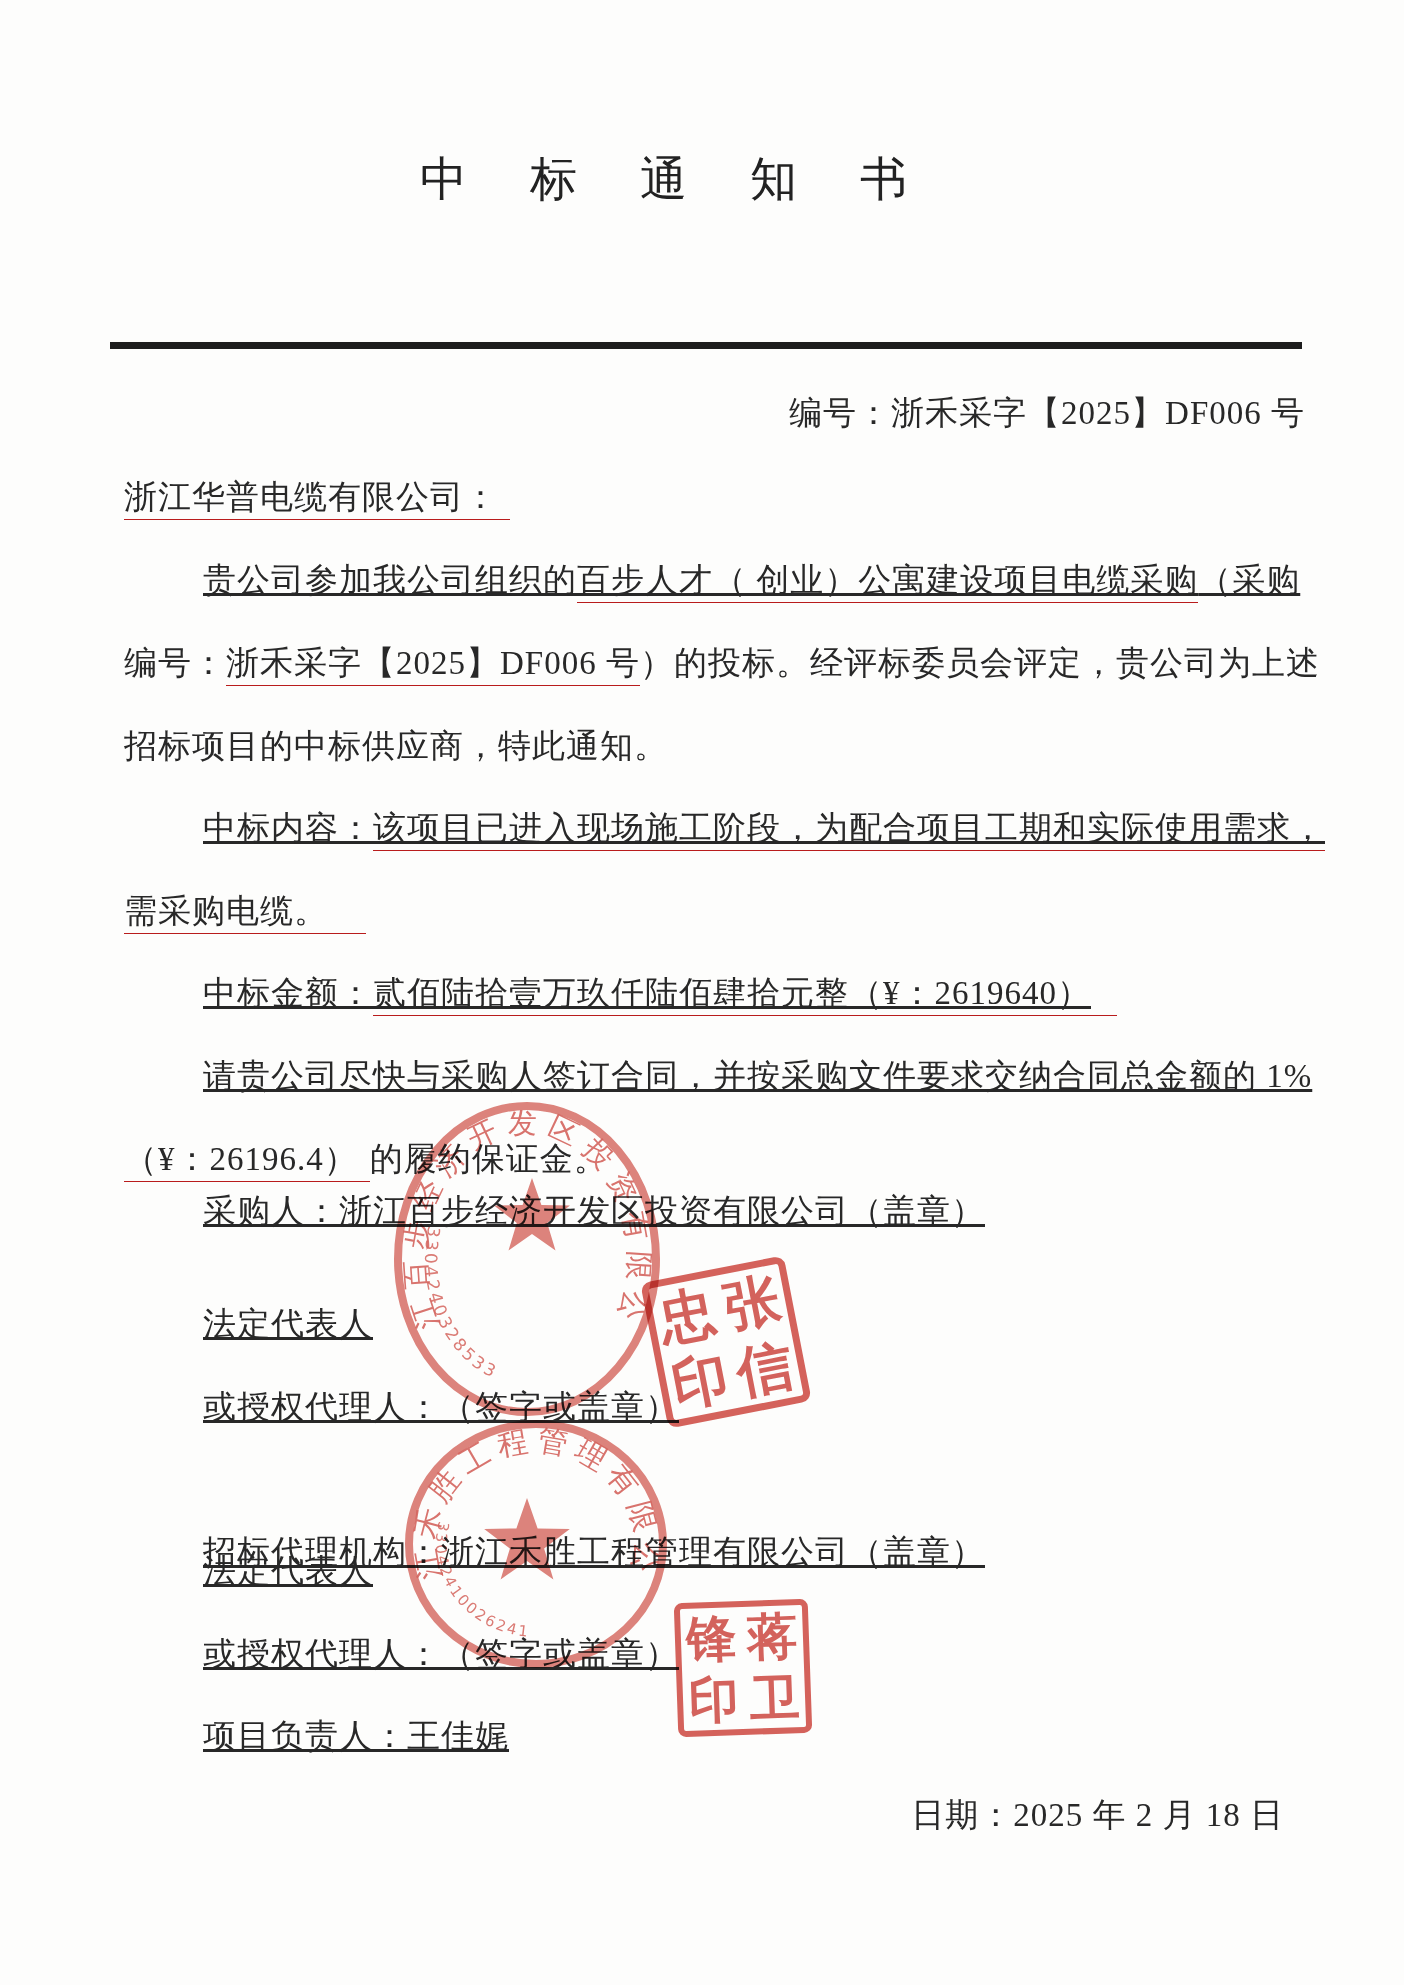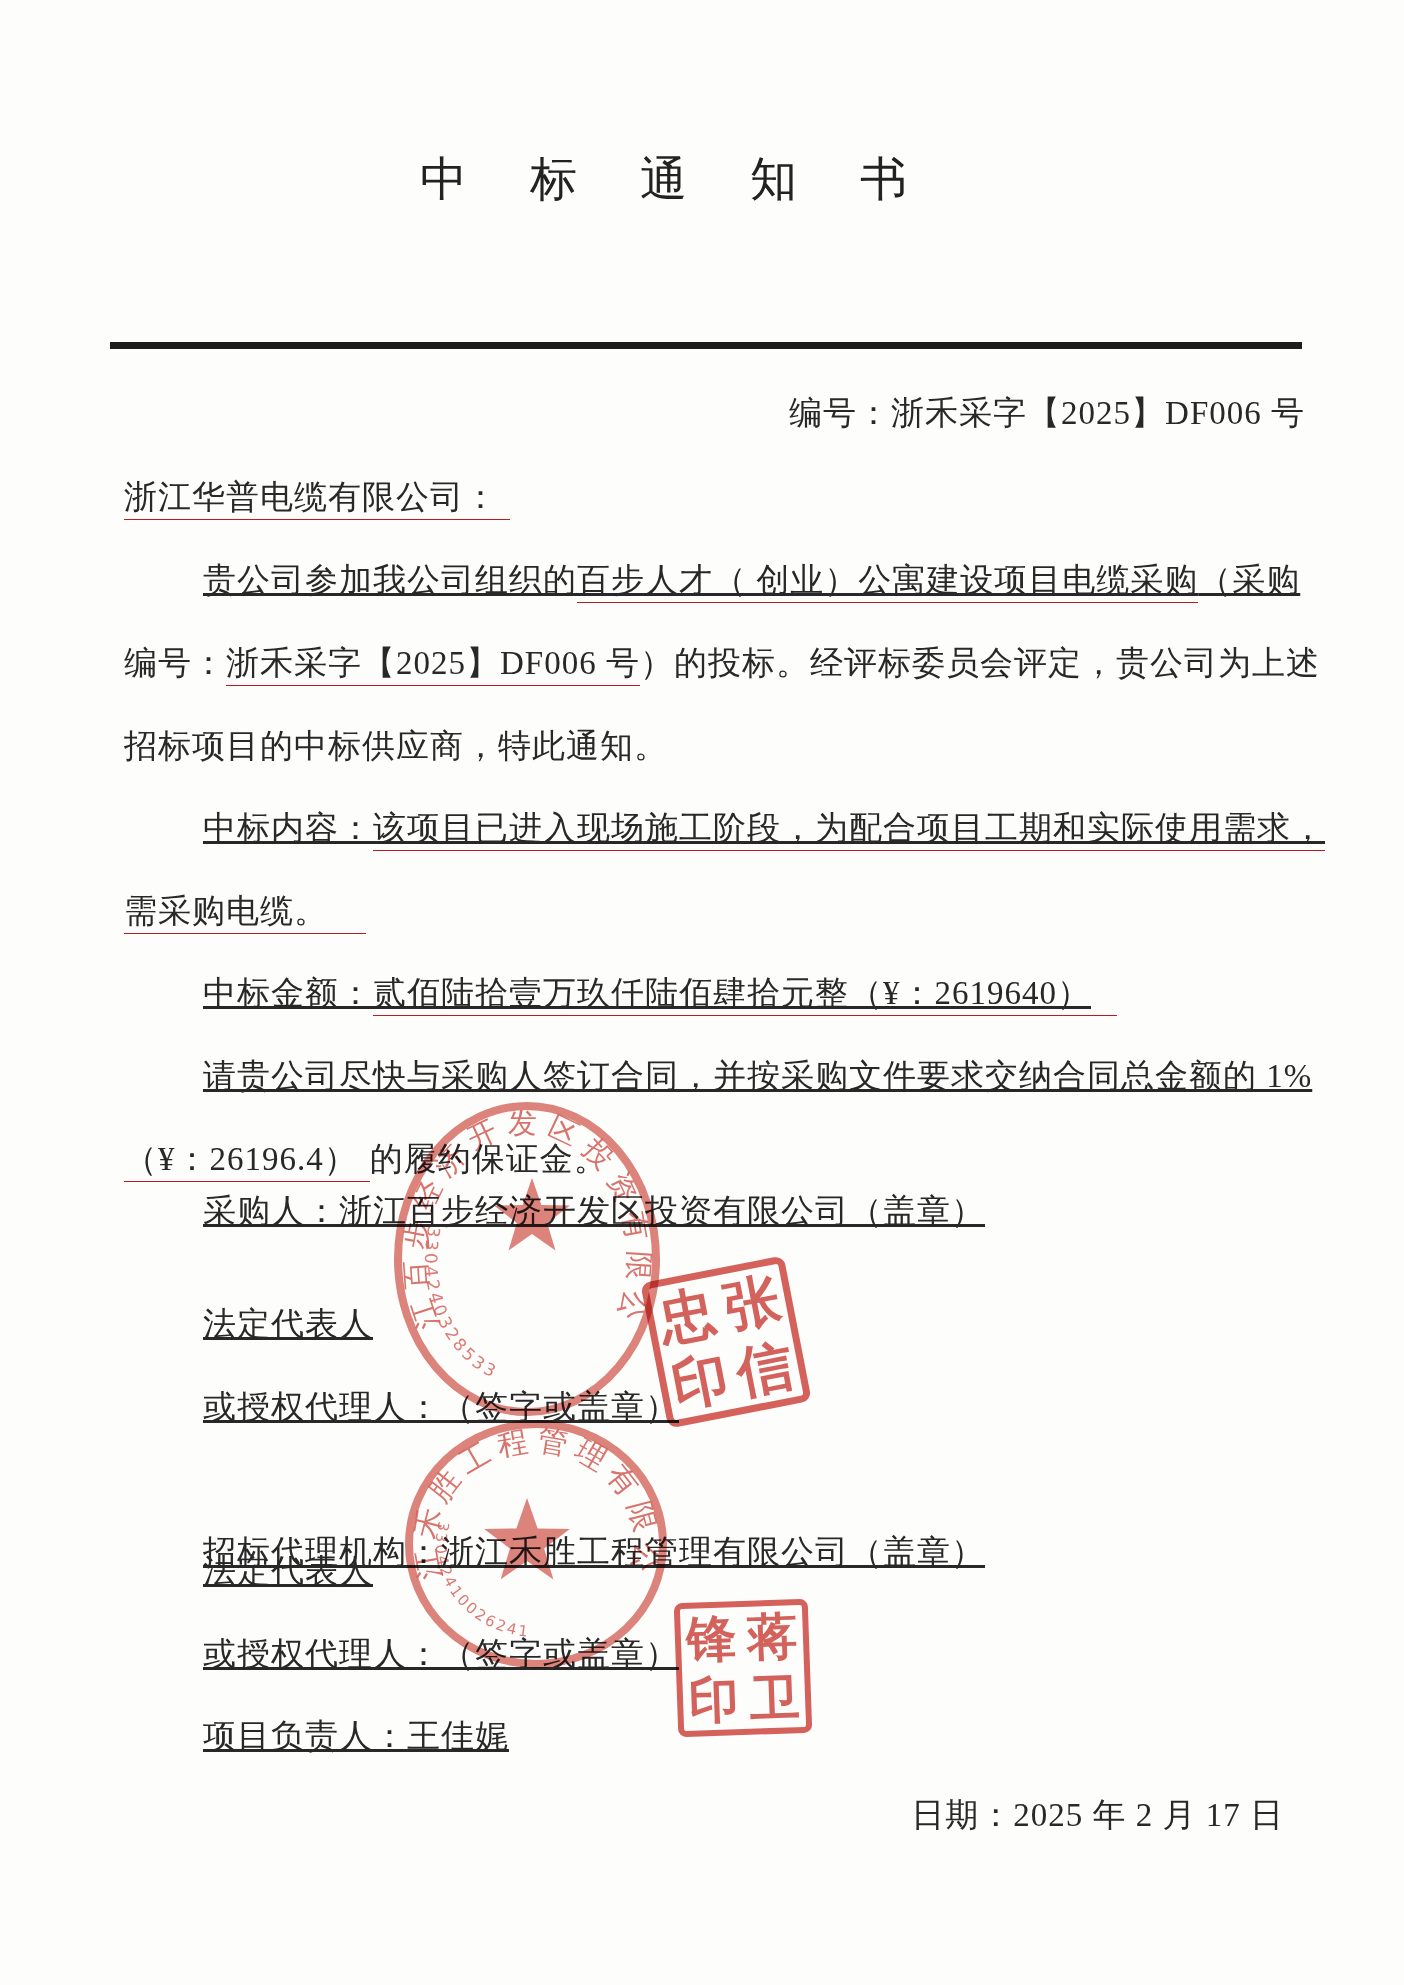--- a/index.html
+++ b/index.html
@@ -152,21 +152,21 @@
 
   <div class="ln indent" style="top:1634px">
     <span>或授权代理人：（签字或盖章）</span>
   </div>
 
   <div class="ln indent" style="top:1716px">
     <span>项目负责人：王佳娓</span>
   </div>
 
   <div class="ln right date-ln" style="top:1795px">
-    <span>日期：2025 年 2 月 17 日</span>
+    <span>日期：2025 年 2 月 18 日</span>
   </div>
 
   <svg class="stamp round-seal" style="left:390px;top:1098px" width="274" height="322" viewBox="0 0 274 322">
     <defs>
       <path id="seal-a-top" d="M 43.1 210.2 A 102 126 0 1 1 230.9 210.2" fill="none"></path>
       <path id="seal-a-bottom" d="M 41.2 117.9 A 102 126 0 0 0 163.4 282.7" fill="none"></path>
     </defs>
     <ellipse cx="137" cy="161" rx="129" ry="153" fill="none" stroke="#d0544a" stroke-width="8" opacity="0.85"></ellipse>
     <text font-size="29" letter-spacing="9" fill="#cf4a42" opacity="0.9" font-family="Liberation Serif, DejaVu Serif, serif">
       <textPath href="#seal-a-top" startOffset="50%" text-anchor="middle">浙江百步经济开发区投资有限公司</textPath>

